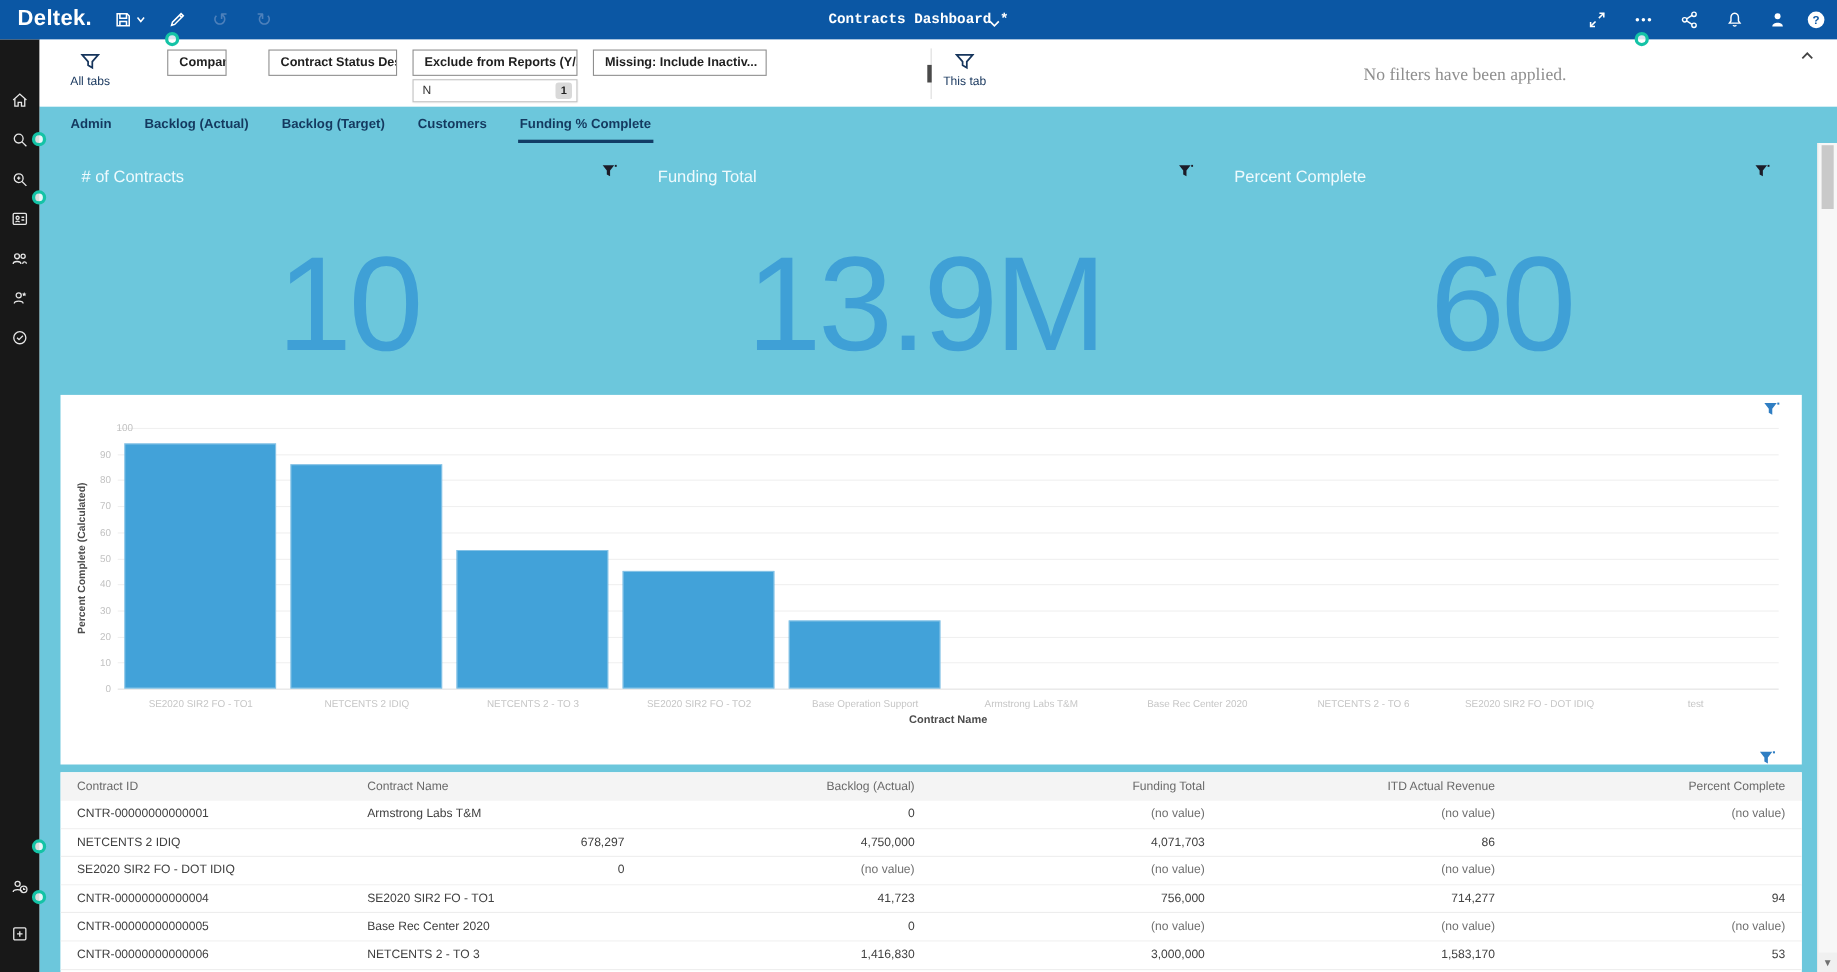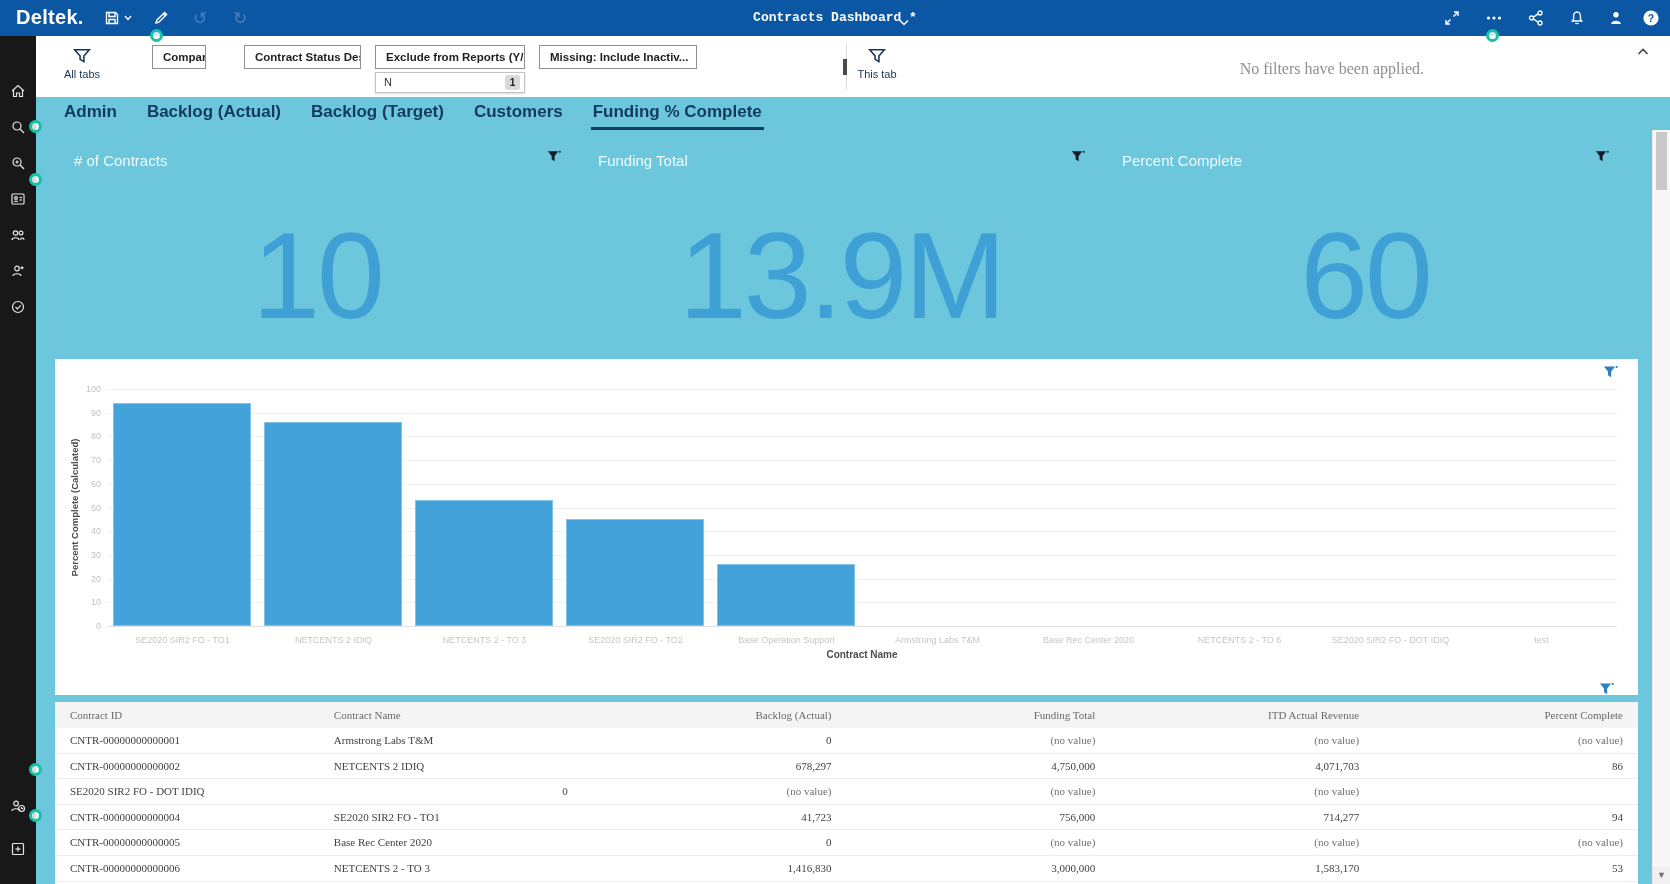--- a/index.html
+++ b/index.html
@@ -35,21 +35,21 @@
   .chips-divider{left:810px;top:8px;width:1px;height:46px;background:#dcdcdc;}
   .chips-handle{left:807px;top:23px;width:4px;height:16px;background:#4a4a4a;}
   .nofilters{left:1088px;top:24px;width:300px;text-align:right;font-size:16px;color:#8f8f8f;font-family:Liberation Serif, serif;}
   .collapse-btn{left:1600px;top:8px;width:20px;height:20px;cursor:pointer;}
 
   
   .canvas{left:36px;top:97px;width:1634px;height:787px;background:#6cc7dc;}
 
   
   .tabsrow{left:0;top:0;width:100%;height:33px;display:flex;align-items:stretch;padding-left:26px;box-sizing:border-box;}
-  .tab{margin-right:26px;padding:0 2px;font-size:17px;font-weight:700;color:#14395f;line-height:30px;cursor:pointer;border-bottom:3px solid transparent;white-space:nowrap;}
+  .tab{margin-right:26px;padding:0 2px;font-size:12px;font-weight:700;color:#14395f;line-height:30px;cursor:pointer;border-bottom:3px solid transparent;white-space:nowrap;}
   .tab.active{border-bottom-color:#123d66;}
 
   
   .kpi{top:33px;height:229px;}
   .kpi-title{position:absolute;left:19px;top:22px;font-size:15px;color:#eefafd;}
   .kpi-funnel{position:absolute;right:18px;top:19px;cursor:pointer;}
   .kpi-value{position:absolute;left:0;top:86px;width:100%;text-align:center;font-size:122px;font-weight:400;
              color:#3fa0d6;letter-spacing:-3px;line-height:120px;}
 
   
@@ -66,21 +66,21 @@
           transform:rotate(-90deg);transform-origin:0 0;}
   .bars{position:absolute;left:52px;top:30px;width:1510px;height:237px;display:flex;}
   .slot{position:relative;width:151px;height:237px;}
   .bar{position:absolute;left:6px;bottom:0;width:138px;background:#42a2d9;box-shadow:inset 0 0 0 1px rgba(255,255,255,.35);cursor:pointer;}
   .xlabels{position:absolute;left:52px;top:276px;width:1510px;display:flex;}
   .xlab{width:151px;text-align:center;font-size:9px;color:#c6c6c6;white-space:nowrap;overflow:hidden;}
   .xtitle{position:absolute;left:52px;top:290px;width:1510px;text-align:center;font-size:10px;font-weight:700;color:#4c4c4c;}
 
   
   .trow{display:flex;width:1583px;}
-  .trow .cell{box-sizing:border-box;flex:0 0 263.83px;padding:0 15px;font-size:11px;white-space:nowrap;overflow:hidden;font-family:Liberation Serif, serif;}
+  .trow .cell{box-sizing:border-box;flex:0 0 263.83px;padding:0 15px;font-size:11px;white-space:nowrap;overflow:hidden;}
   .thead{background:#f4f4f4;}
   .thead .cell{color:#6a6a6a;height:26px;line-height:26px;cursor:pointer;}
   .tbody .trow{border-bottom:1px solid #ededed;cursor:pointer;background:#fff;}
   .tbody .cell{color:#414141;height:24.6px;line-height:24.6px;}
   .cell.r{text-align:right;}
   .cell.novalue{color:#707070;}
 
   
   .vscroll{left:1652px;top:130px;width:18px;height:754px;background:#f7f7f7;border-left:1px solid #e8e8e8;box-sizing:border-box;}
   .vthumb{position:absolute;left:3px;top:2px;width:11px;height:58px;background:#c9c9c9;cursor:pointer;}
@@ -344,21 +344,21 @@
           <div class="ytick" style="top: 262px;">0</div>
           <div class="ytick" style="top: 238.3px;">10</div>
           <div class="ytick" style="top: 214.6px;">20</div>
           <div class="ytick" style="top: 190.9px;">30</div>
           <div class="ytick" style="top: 167.2px;">40</div>
           <div class="ytick" style="top: 143.5px;">50</div>
           <div class="ytick" style="top: 119.8px;">60</div>
           <div class="ytick" style="top: 96.1px;">70</div>
           <div class="ytick" style="top: 72.4px;">80</div>
           <div class="ytick" style="top: 48.7px;">90</div>
-          <div class="ytick" style="top: 25px;">100</div>
+          <div class="ytick" style="top: 25px; padding-left: 20px;">100</div>
         </div>
       <div class="ytitle">Percent Complete (Calculated)</div>
       <div class="bars" id="bars">
           <div class="slot">
             <div class="bar" style="height: 222.78px; background: rgb(66, 162, 217);"></div>
           </div>
           <div class="slot">
             <div class="bar" style="height: 203.82px; background: rgb(66, 162, 217);"></div>
           </div>
           <div class="slot">
@@ -420,21 +420,20 @@
       <div class="tbody" id="tbody">
           <div class="trow">
             <div class="cell">CNTR-00000000000001</div>
             <div class="cell">Armstrong Labs T&amp;M</div>
             <div class="cell r">0</div>
             <div class="cell r novalue">(no value)</div>
             <div class="cell r novalue">(no value)</div>
             <div class="cell r novalue">(no value)</div>
           </div>
           <div class="trow">
-            <div class="cell">CNTR-00000000000002</div>
             <div class="cell">NETCENTS 2 IDIQ</div>
             <div class="cell r">678,297</div>
             <div class="cell r">4,750,000</div>
             <div class="cell r">4,071,703</div>
             <div class="cell r">86</div>
           </div>
           <div class="trow">
             <div class="cell">SE2020 SIR2 FO - DOT IDIQ</div>
             <div class="cell r">0</div>
             <div class="cell r novalue">(no value)</div>

